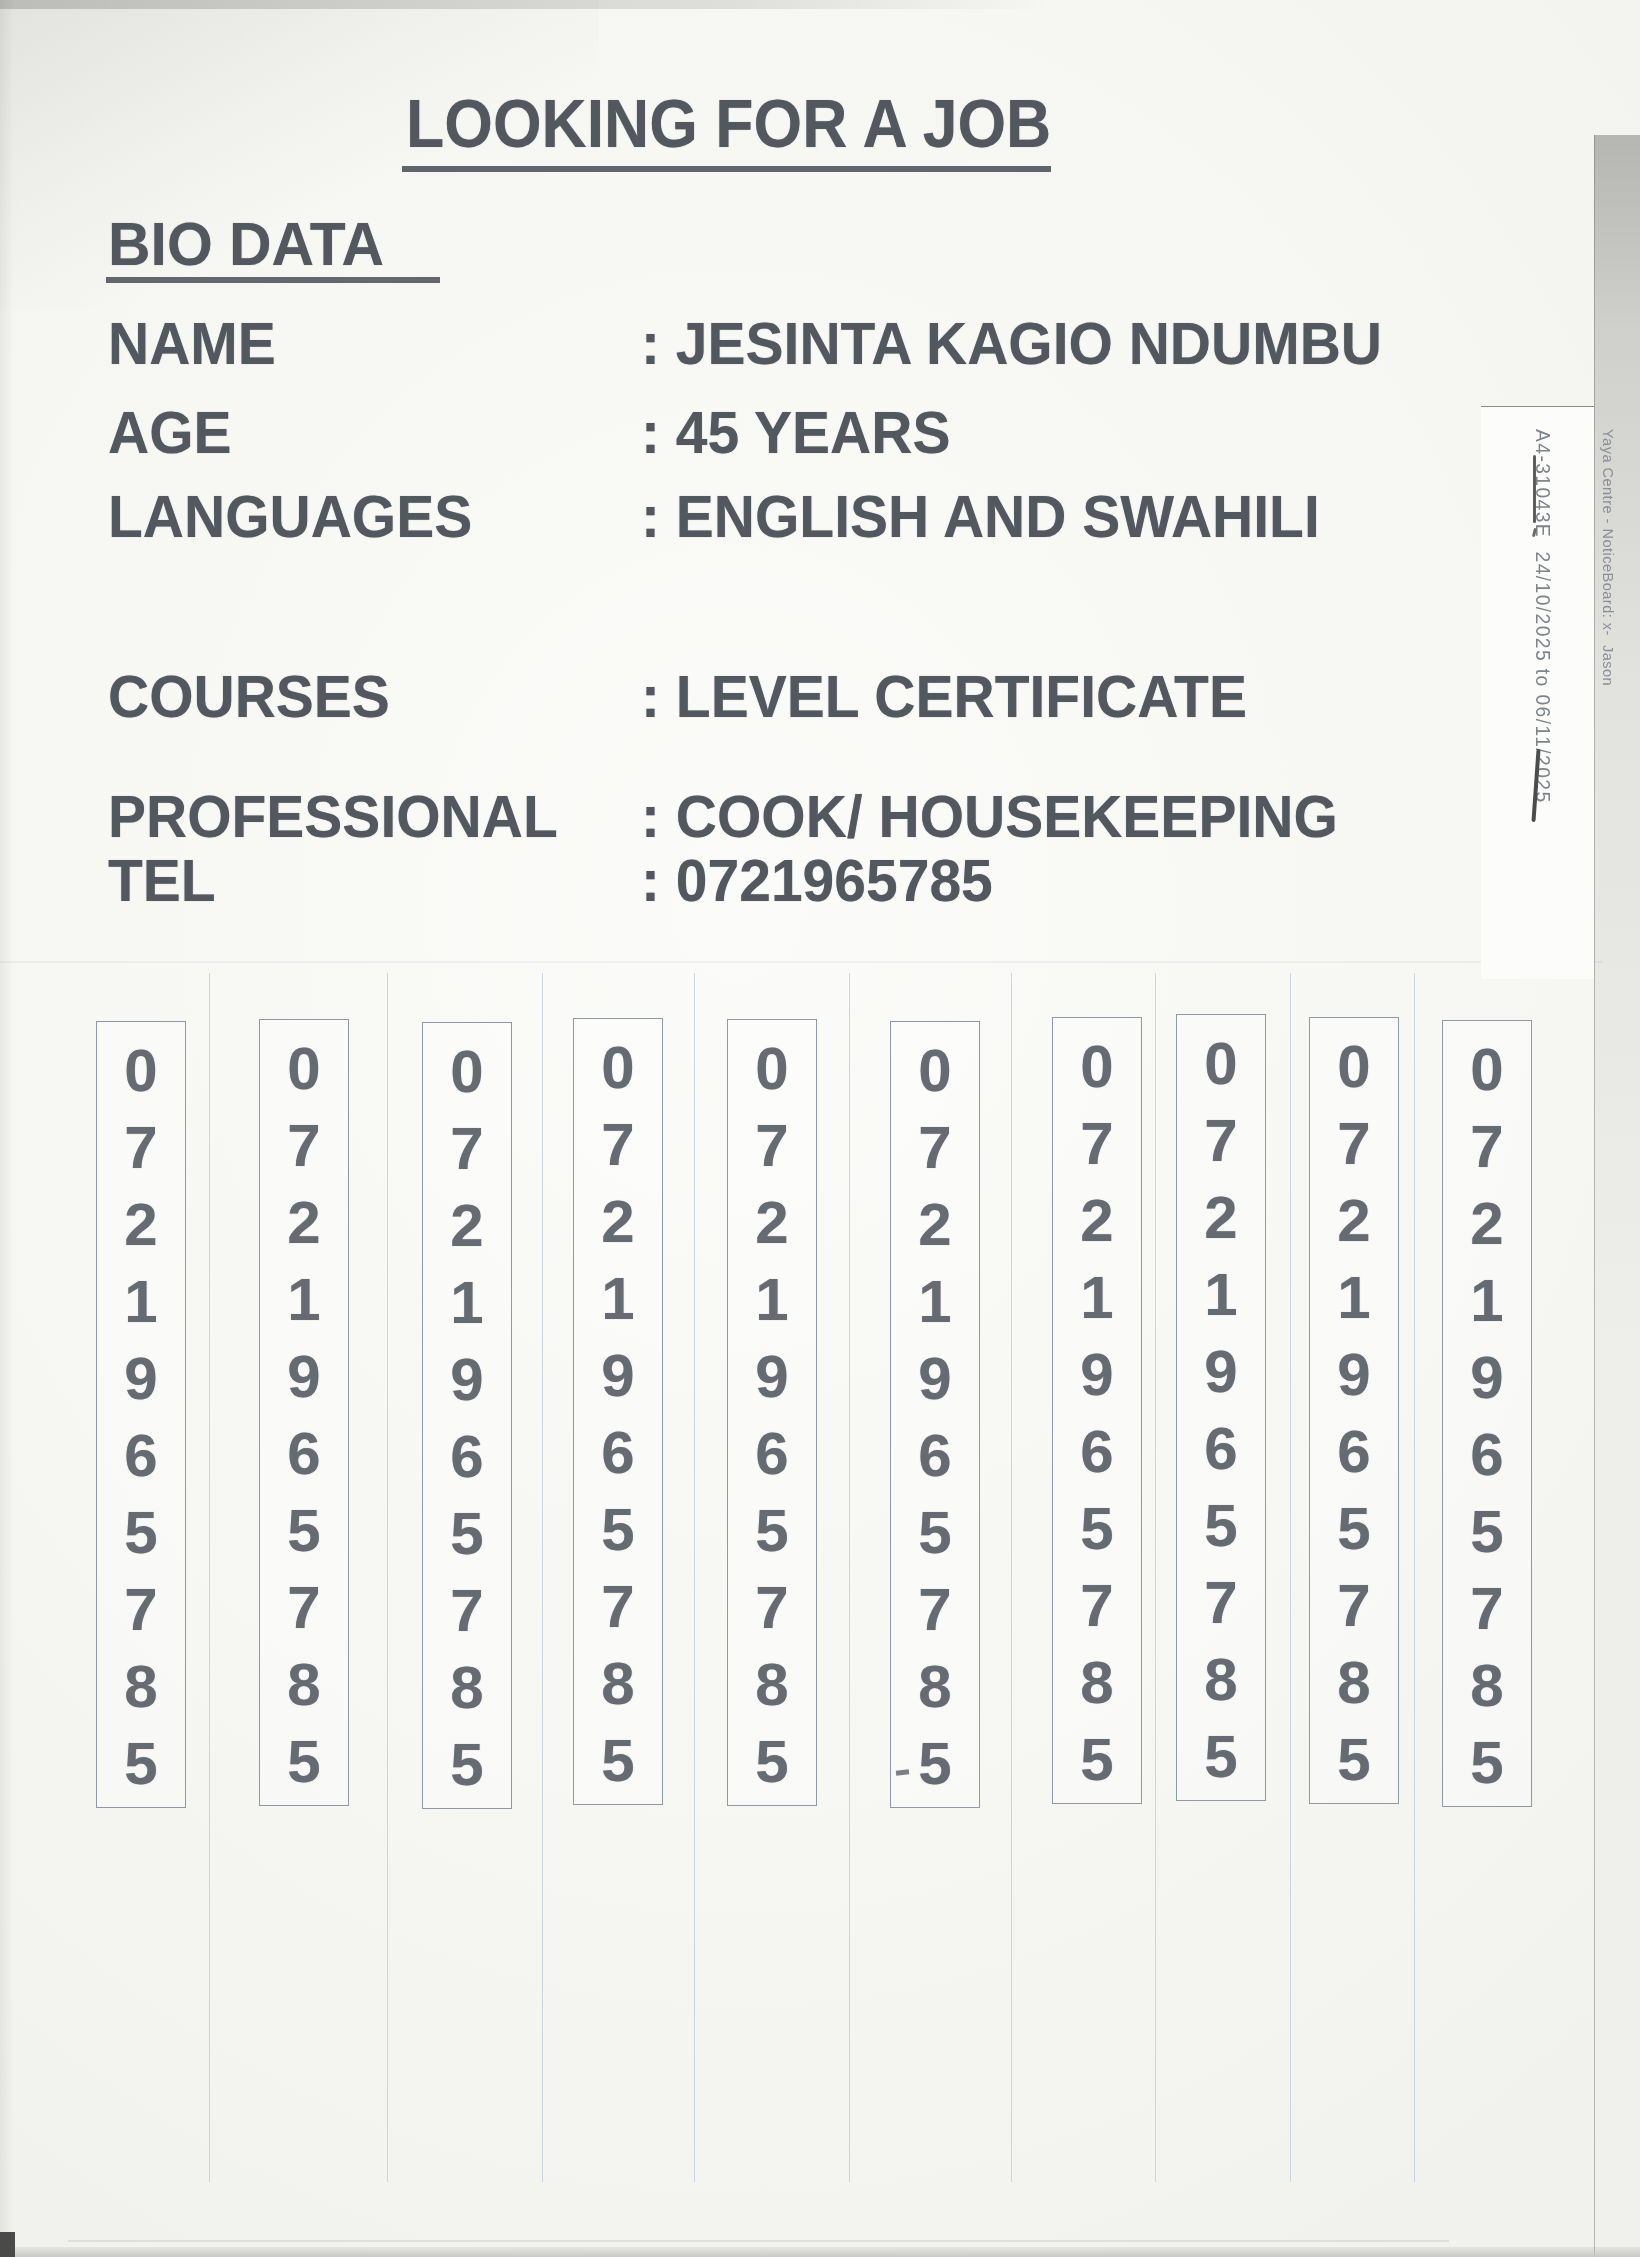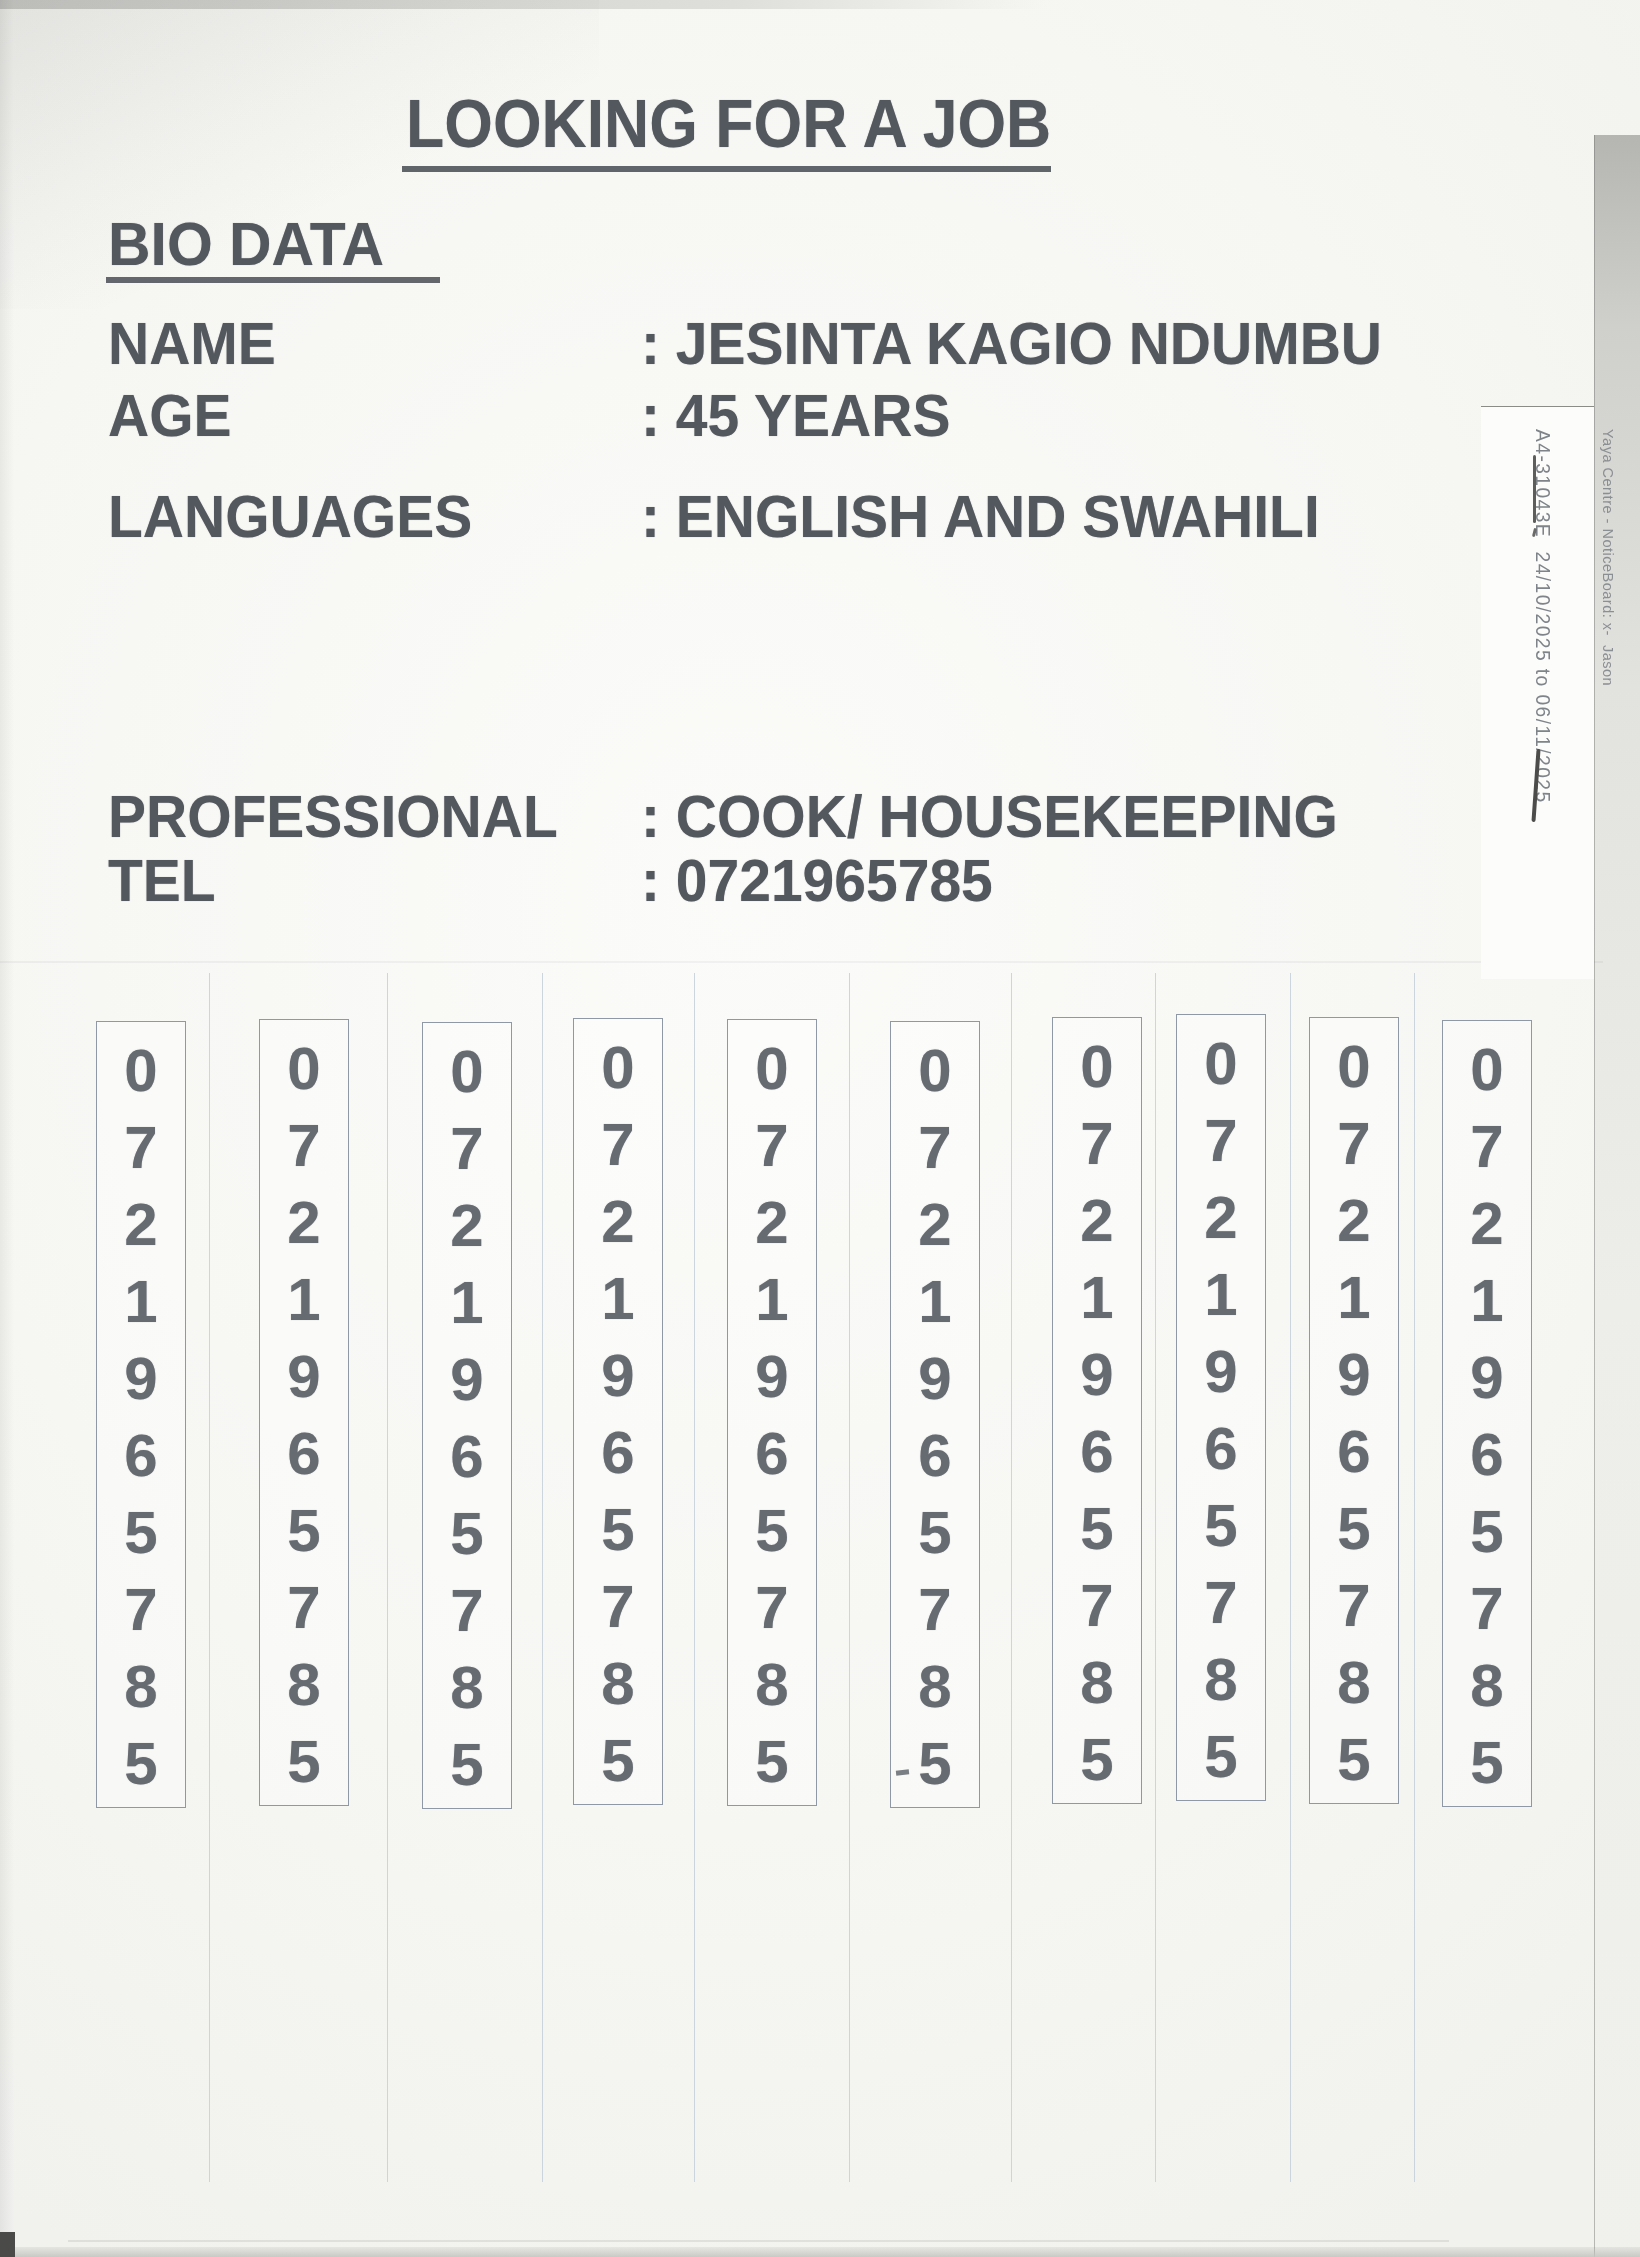--- a/index.html
+++ b/index.html
@@ -109,27 +109,31 @@
   <div class="title">LOOKING FOR A JOB</div>
   <div class="title-underline"></div>
 
   <div class="bio-heading">BIO DATA</div>
   <div class="bio-underline"></div>
 
   <div class="bio-row" style="top:311px">
     <span class="bio-label">NAME</span>
     <span class="bio-value">: JESINTA KAGIO NDUMBU</span>
   </div>
-  <div class="bio-row" style="top:383px">
+  <div class="bio-row" style="top:400px">
     <span class="bio-label">AGE</span>
     <span class="bio-value">: 45 YEARS</span>
   </div>
   <div class="bio-row" style="top:484px">
     <span class="bio-label">LANGUAGES</span>
     <span class="bio-value">: ENGLISH AND SWAHILI</span>
+  </div>
+  <div class="bio-row" style="top:664px">
+    <span class="bio-label">COURSES</span>
+    <span class="bio-value">: LEVEL CERTIFICATE</span>
   </div>
   <div class="bio-row" style="top:784px">
     <span class="bio-label">PROFESSIONAL</span>
     <span class="bio-value">: COOK/ HOUSEKEEPING</span>
   </div>
   <div class="bio-row" style="top:848px">
     <span class="bio-label">TEL</span>
     <span class="bio-value">: 0721965785</span>
   </div>
 

